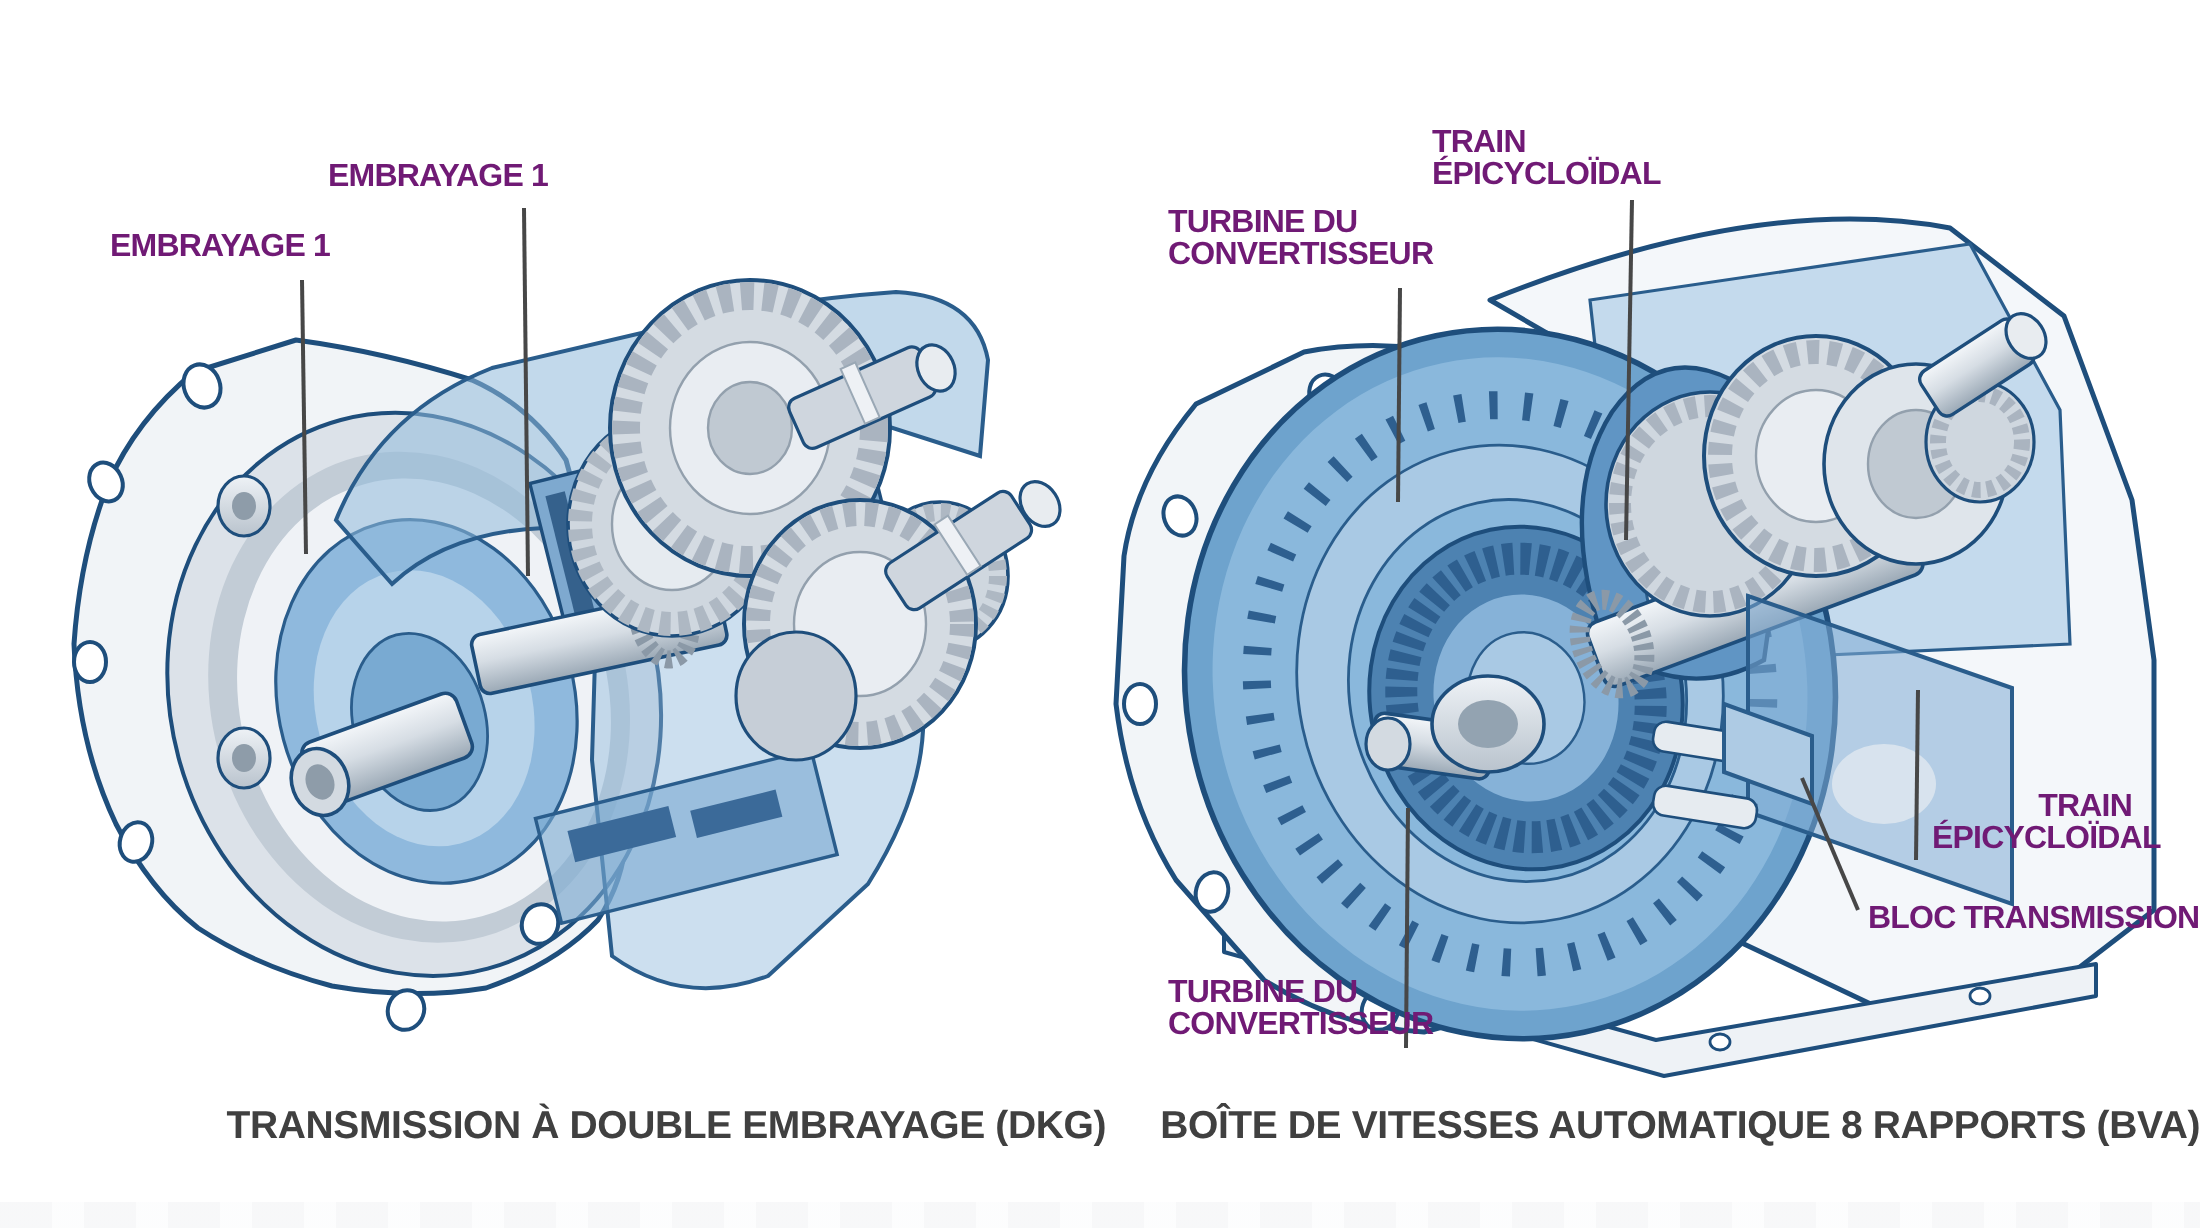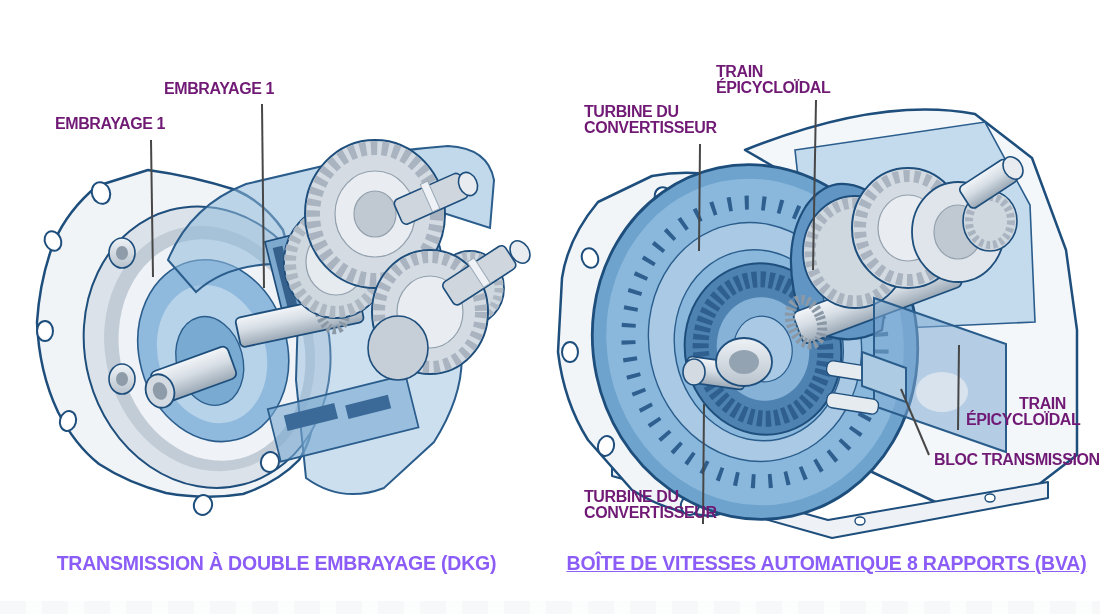--- a/index.html
+++ b/index.html
@@ -3,23 +3,23 @@
 <meta charset="utf-8">
 <style>
   html,body{margin:0;padding:0;background:#fff;}
   #stage{position:relative;width:1100px;height:614px;background:#ffffff;overflow:hidden;
          font-family:"Liberation Sans",sans-serif;}
   svg{position:absolute;left:0;top:0;}
   .lbl{position:absolute;font-weight:700;font-size:16px;line-height:16px;
        letter-spacing:-0.4px;color:#701a75;white-space:pre-line;}
   .lbl.alignright{text-align:right;}
   .caption{position:absolute;top:552px;font-weight:700;font-size:19.5px;
-           letter-spacing:-0.2px;color:#8b5cf6;text-align:center;white-space:nowrap;}
+           letter-spacing:-0.2px;color:#404040;text-align:right;white-space:nowrap;}
   #cap-left{left:0;width:553px;}
-  #cap-right{left:553px;width:547px;text-decoration:underline;}
+  #cap-right{left:553px;width:547px;}
   #bottom-strip{position:absolute;left:0;bottom:0;width:1100px;height:13px;
     background:repeating-linear-gradient(90deg,#f1f2f4 0 26px,#fafbfc 26px 42px);
     opacity:.55;}
 </style>
 </head>
 <body>
 
 <div id="stage">
 
 <svg width="1100" height="614" viewBox="0 0 1100 614">

